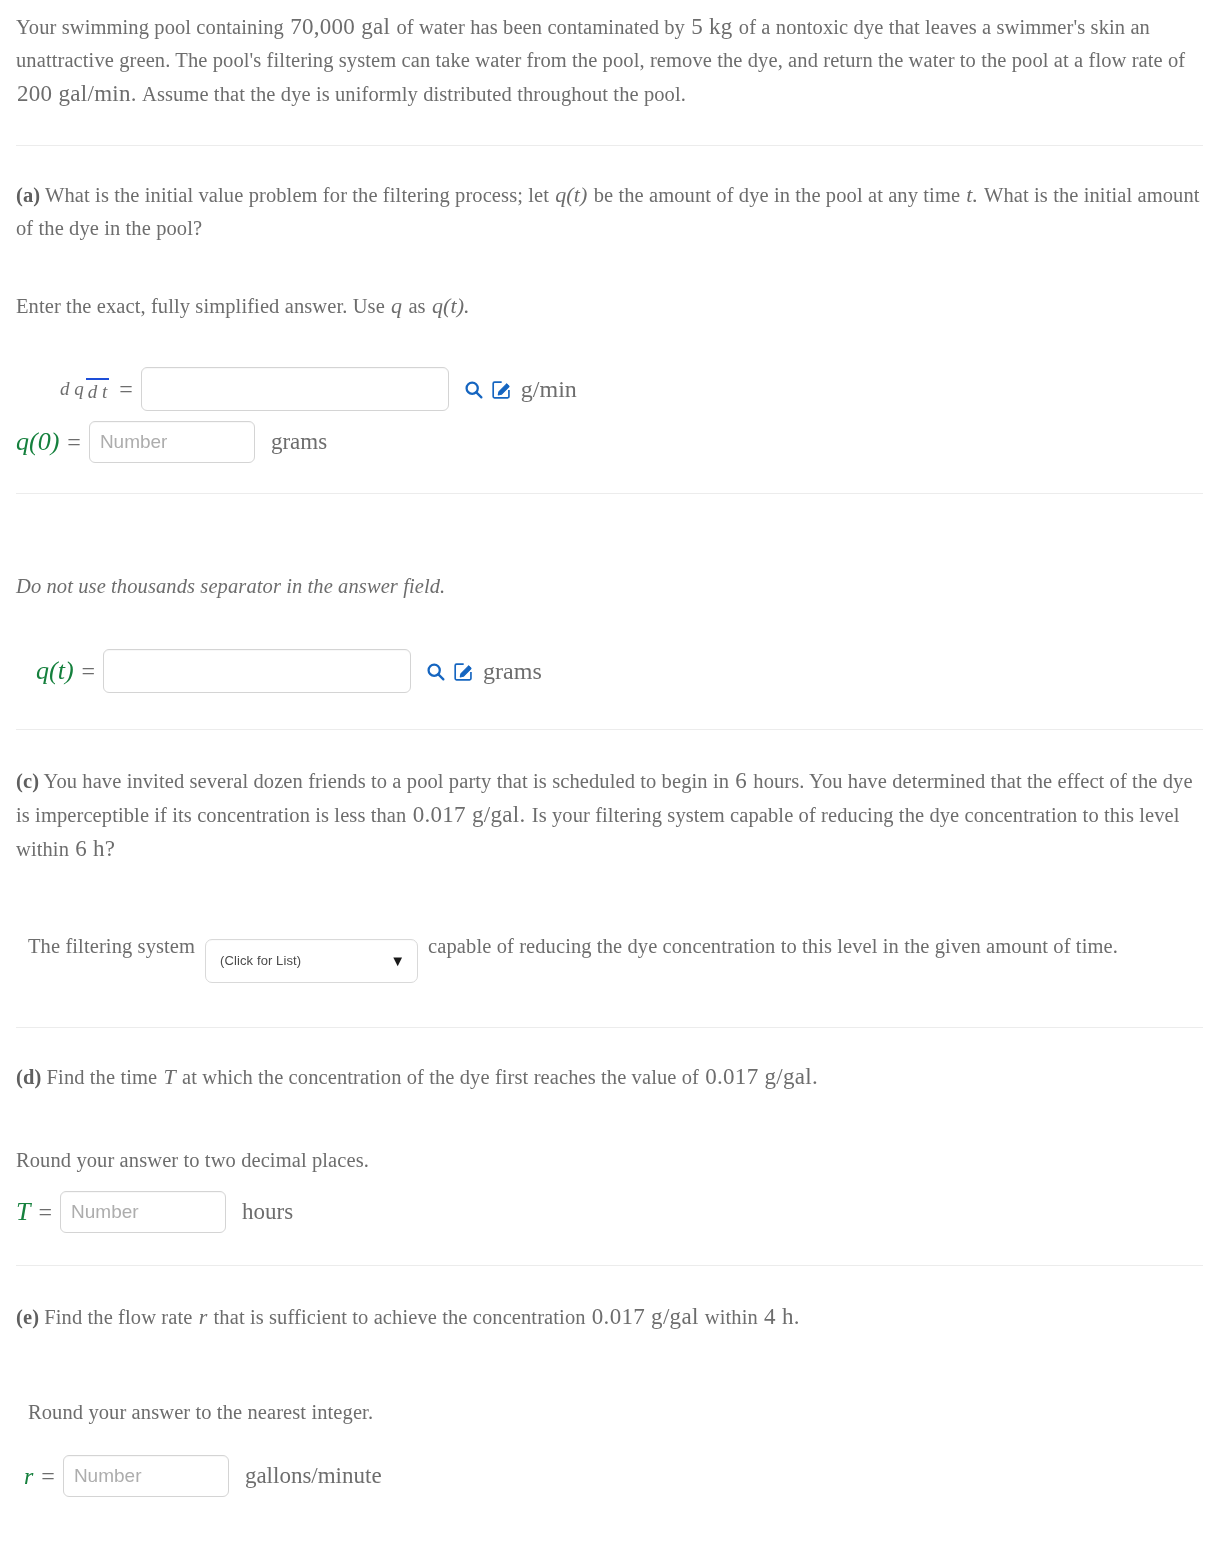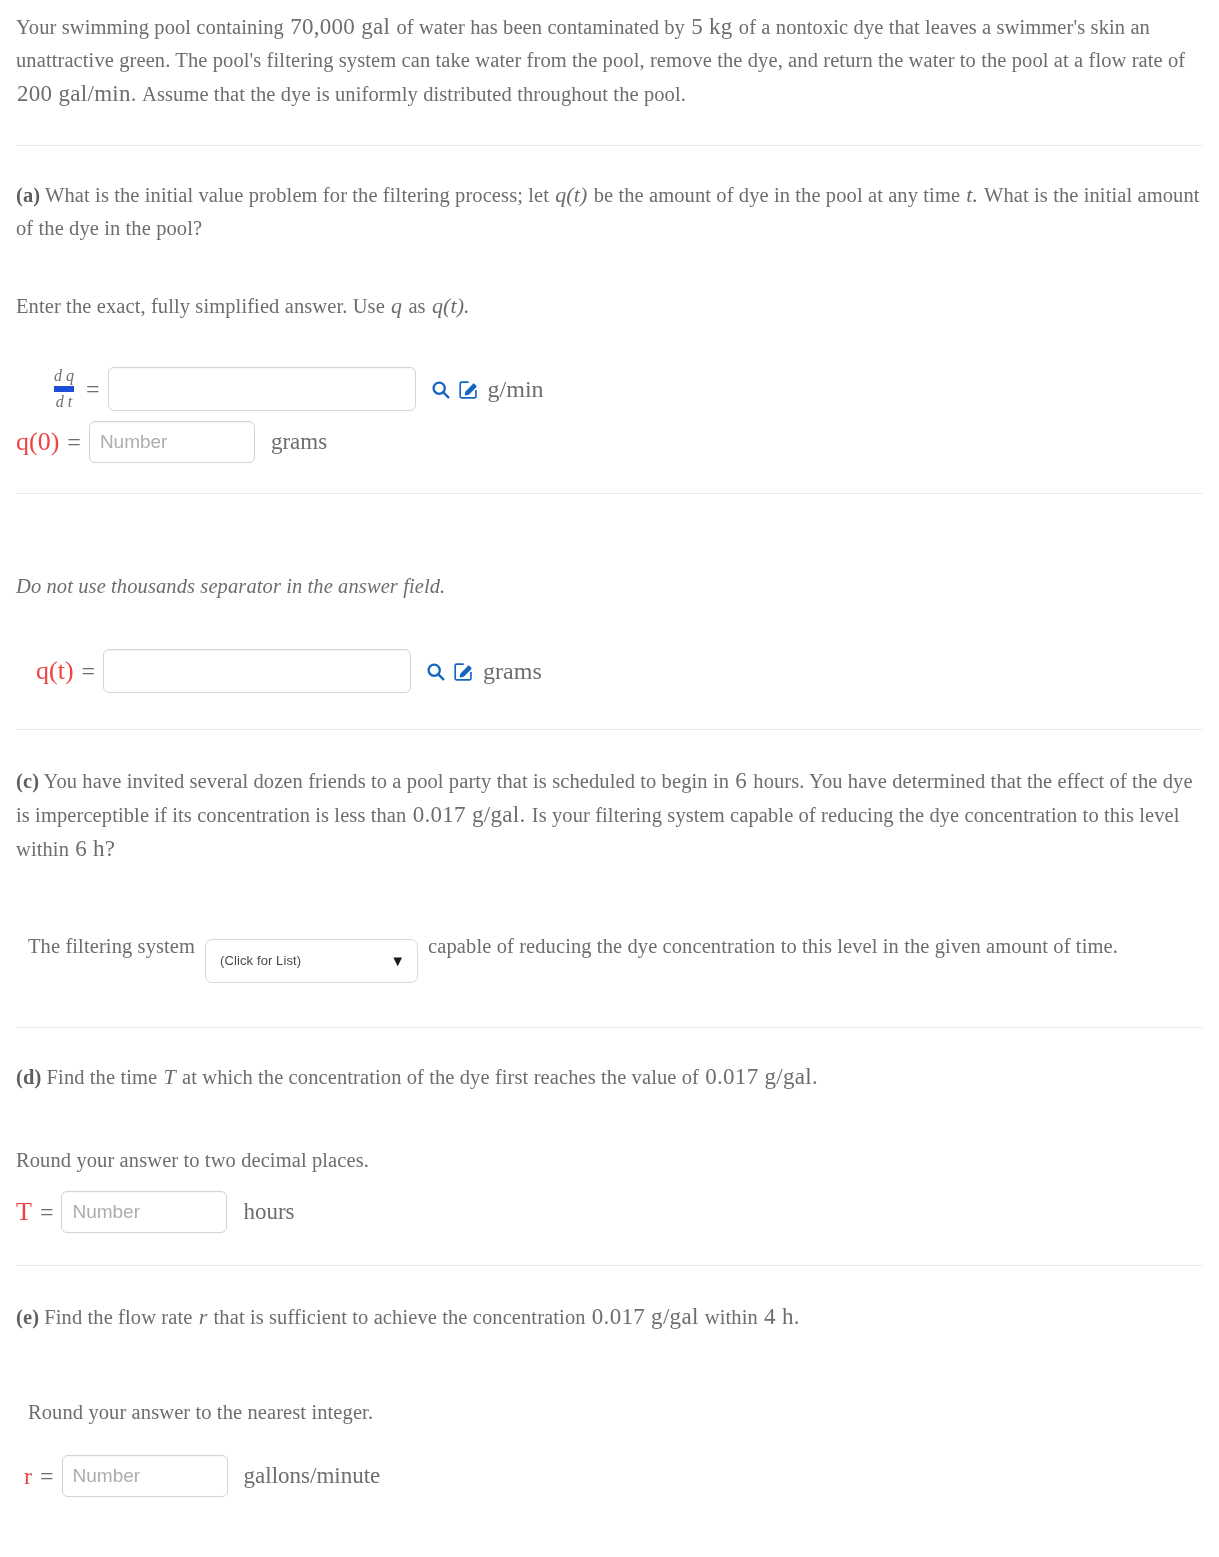--- a/index.html
+++ b/index.html
@@ -61,39 +61,41 @@
   }
 
   
   .eqrow {
     display: flex;
     align-items: center;
   }
 
   .lhs {
     font-family: "Liberation Serif", "DejaVu Serif", serif;
+    font-style: italic;
     font-size: 25px;
-    color: #ef4444;
+    color: #15803d;
     white-space: nowrap;
   }
 
   
   .frac {
     display: inline-flex;
-    flex-direction: column;
+    flex-direction: row;
     align-items: center;
     vertical-align: middle;
     line-height: 1;
     font-style: italic;
-    font-size: 16px;
+    font-size: 19px;
     color: #6d6d6d;
     padding: 0 2px;
+    margin-left: 6px;
   }
   .frac .num { padding: 0 2px 2px 2px; }
-  .frac .den { padding: 2px 2px 0 2px; border-top: 6px solid #1d4ed8; }
+  .frac .den { padding: 2px 2px 0 2px; border-top: 2px solid #1d4ed8; }
 
   .eq {
     font-style: normal;
     font-size: 24px;
     padding: 0 8px 0 8px;
     color: #6d6d6d;
   }
 
   .mathfield {
     box-sizing: border-box;

